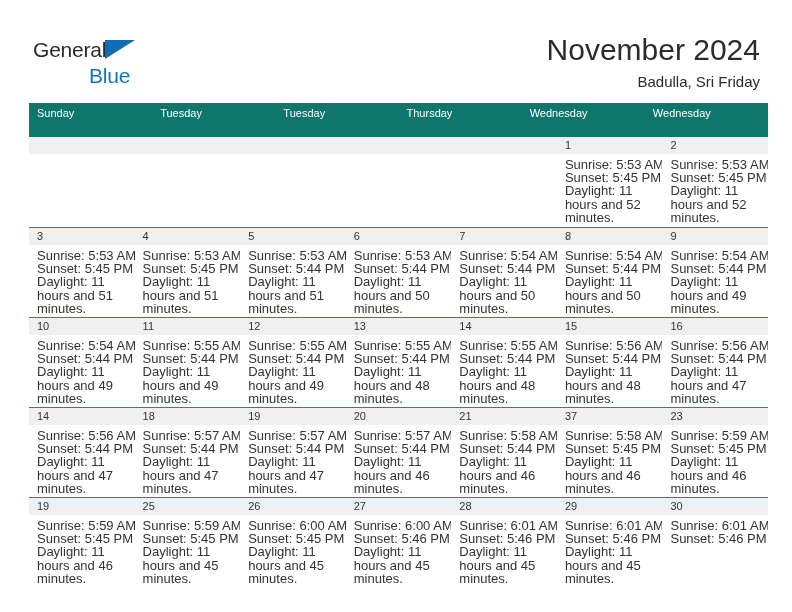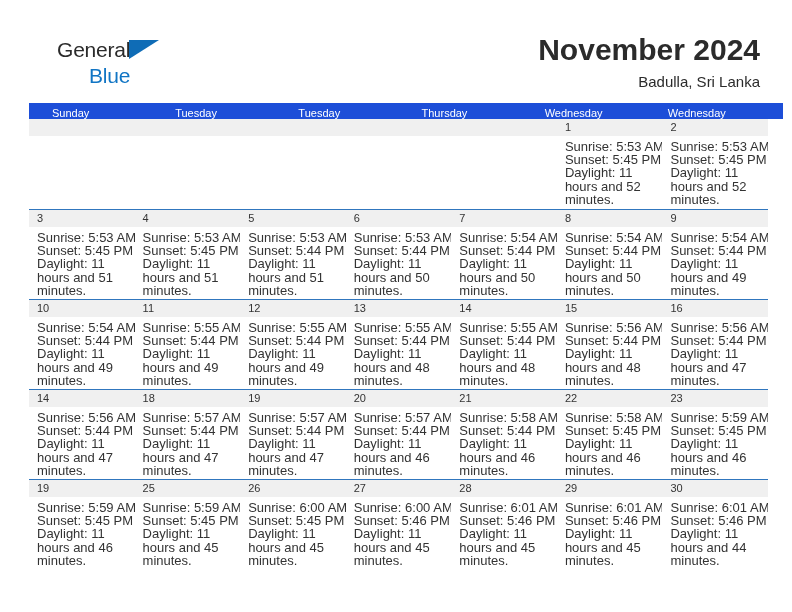--- a/index.html
+++ b/index.html
@@ -39,21 +39,20 @@
     height: 48px;
   }
   .brand-row1 {
     position: relative;
     display: block;
     font-size: 21px;
     line-height: 22px;
     color: #2b2b2b;
     letter-spacing: -0.2px;
     white-space: nowrap;
-    margin-left: 24px;
   }
   .brand-triangle {
     position: absolute;
     left: 72px;
     top: 1px;
     width: 0;
     height: 0;
     border-left: 30px solid #0f6cb6;
     border-bottom: 19px solid transparent;
   }
@@ -71,21 +70,21 @@
   .title-block {
     position: absolute;
     right: 32px;
     top: 32px;
     text-align: right;
   }
   .cal-title {
     font-size: 30px;
     line-height: 36px;
     color: #2b2b2b;
-    font-weight: bold;
+    font-weight: normal;
     white-space: nowrap;
   }
   .cal-subtitle {
     margin-top: 4px;
     font-size: 15px;
     line-height: 20px;
     color: #2b2b2b;
     white-space: nowrap;
   }
 
@@ -93,23 +92,22 @@
   .calendar {
     position: absolute;
     left: 29px;
     top: 103px;
     width: 739px;
   }
 
   .weekday-header {
     display: flex;
     width: 100%;
-    background: #1d4ed8;
-    height: 16px;
-    padding-left: 15px;
+    background: #0f766e;
+    height: 34px;
   }
   .weekday-cell {
     flex: 1 1 0;
     color: #ffffff;
     font-size: 11px;
     line-height: 21px;
     padding-left: 8px;
     box-sizing: border-box;
     white-space: nowrap;
     overflow: hidden;
@@ -170,21 +168,21 @@
     <div class="brand">
       <span class="brand-row1">
         <span>General</span>
         <span class="brand-triangle"></span>
       </span>
       <span class="brand-row2">Blue</span>
     </div>
 
     <div class="title-block">
       <div class="cal-title">November 2024</div>
-      <div class="cal-subtitle">Badulla, Sri Lanka</div>
+      <div class="cal-subtitle">Badulla, Sri Friday</div>
     </div>
 
   </div>
 
   <div class="calendar">
 
     <div class="weekday-header">
       <div class="weekday-cell">Sunday</div>
       <div class="weekday-cell">Tuesday</div>
       <div class="weekday-cell">Tuesday</div>
@@ -378,21 +376,21 @@
           </div>
           <div class="day-cell">
             <div class="day-number">21</div>
             <div class="day-info">
               <div>Sunrise: 5:58 AM</div>
               <div>Sunset: 5:44 PM</div>
               <div class="daylight">Daylight: 11 hours and 46 minutes.</div>
             </div>
           </div>
           <div class="day-cell">
-            <div class="day-number">22</div>
+            <div class="day-number">37</div>
             <div class="day-info">
               <div>Sunrise: 5:58 AM</div>
               <div>Sunset: 5:45 PM</div>
               <div class="daylight">Daylight: 11 hours and 46 minutes.</div>
             </div>
           </div>
           <div class="day-cell">
             <div class="day-number">23</div>
             <div class="day-info">
               <div>Sunrise: 5:59 AM</div>
@@ -448,21 +446,20 @@
               <div>Sunrise: 6:01 AM</div>
               <div>Sunset: 5:46 PM</div>
               <div class="daylight">Daylight: 11 hours and 45 minutes.</div>
             </div>
           </div>
           <div class="day-cell">
             <div class="day-number">30</div>
             <div class="day-info">
               <div>Sunrise: 6:01 AM</div>
               <div>Sunset: 5:46 PM</div>
-              <div class="daylight">Daylight: 11 hours and 44 minutes.</div>
             </div>
           </div>
         </div>
       </div>
 
   </div>
 
 </div>
 
 </body></html>

